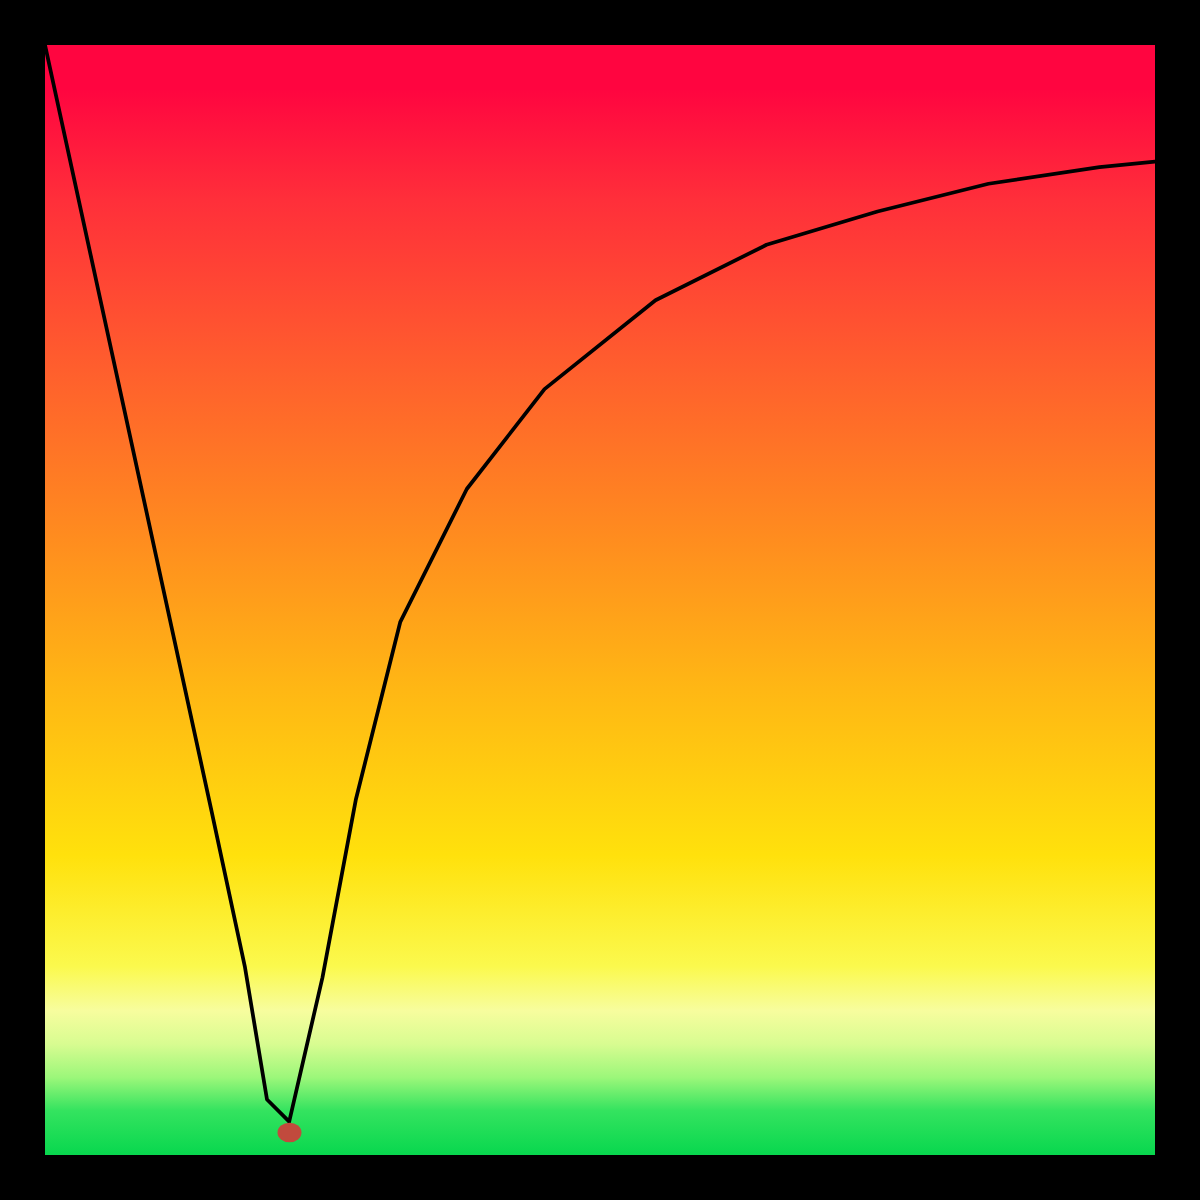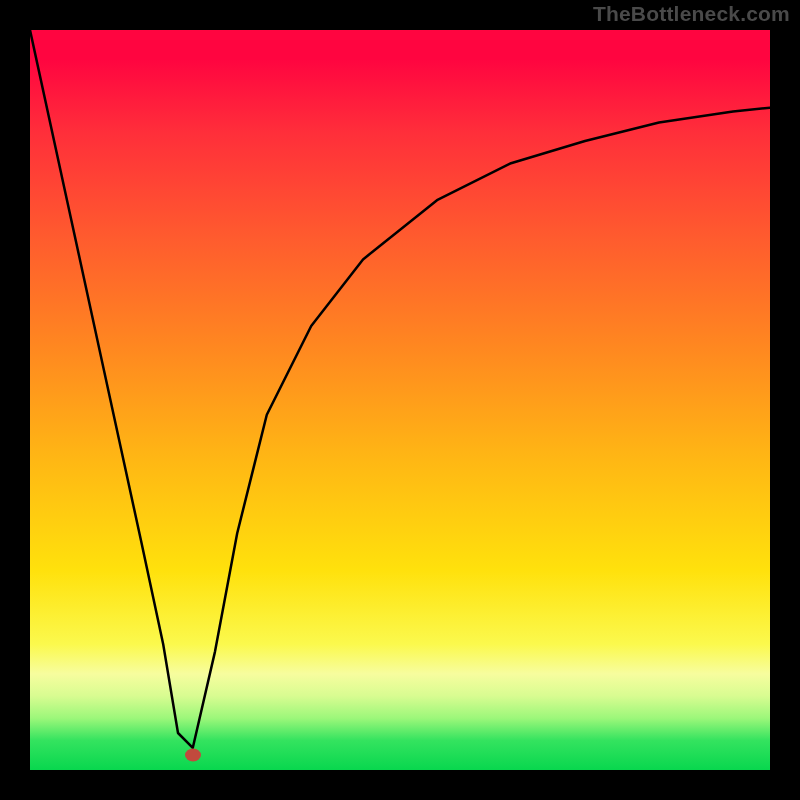--- a/index.html
+++ b/index.html
@@ -61,21 +61,20 @@
     height: 13px;
     background: #c14a3d;
     border-radius: 50%;
     transform: translate(-50%, -50%);
   }
 </style>
 </head>
 <body>
 
 <div class="frame">
-  <div class="watermark">TheBottleneck.com</div>
 
   <div class="plot">
     <svg class="curve" viewBox="0 0 740 740" preserveAspectRatio="none">
       <path id="curve-path" fill="none" stroke="#000" stroke-width="2.5" stroke-linejoin="round" stroke-linecap="round" d="M0.0 0.0 L37.0 170.2 L74.0 340.4 L111.0 510.6 L133.2 614.2 L148.0 703.0 L162.8 717.8 L185.0 621.6 L207.2 503.2 L236.8 384.8 L281.2 296.0 L333.0 229.4 L407.0 170.2 L481.0 133.2 L555.0 111.0 L629.0 92.5 L703.0 81.4 L740.0 77.7"></path>
     </svg>
     <div id="marker" class="marker" style="left: 162.8px; top: 725.2px; background: rgb(193, 74, 61);"></div>
   </div>
 </div>
 
 </body></html>

